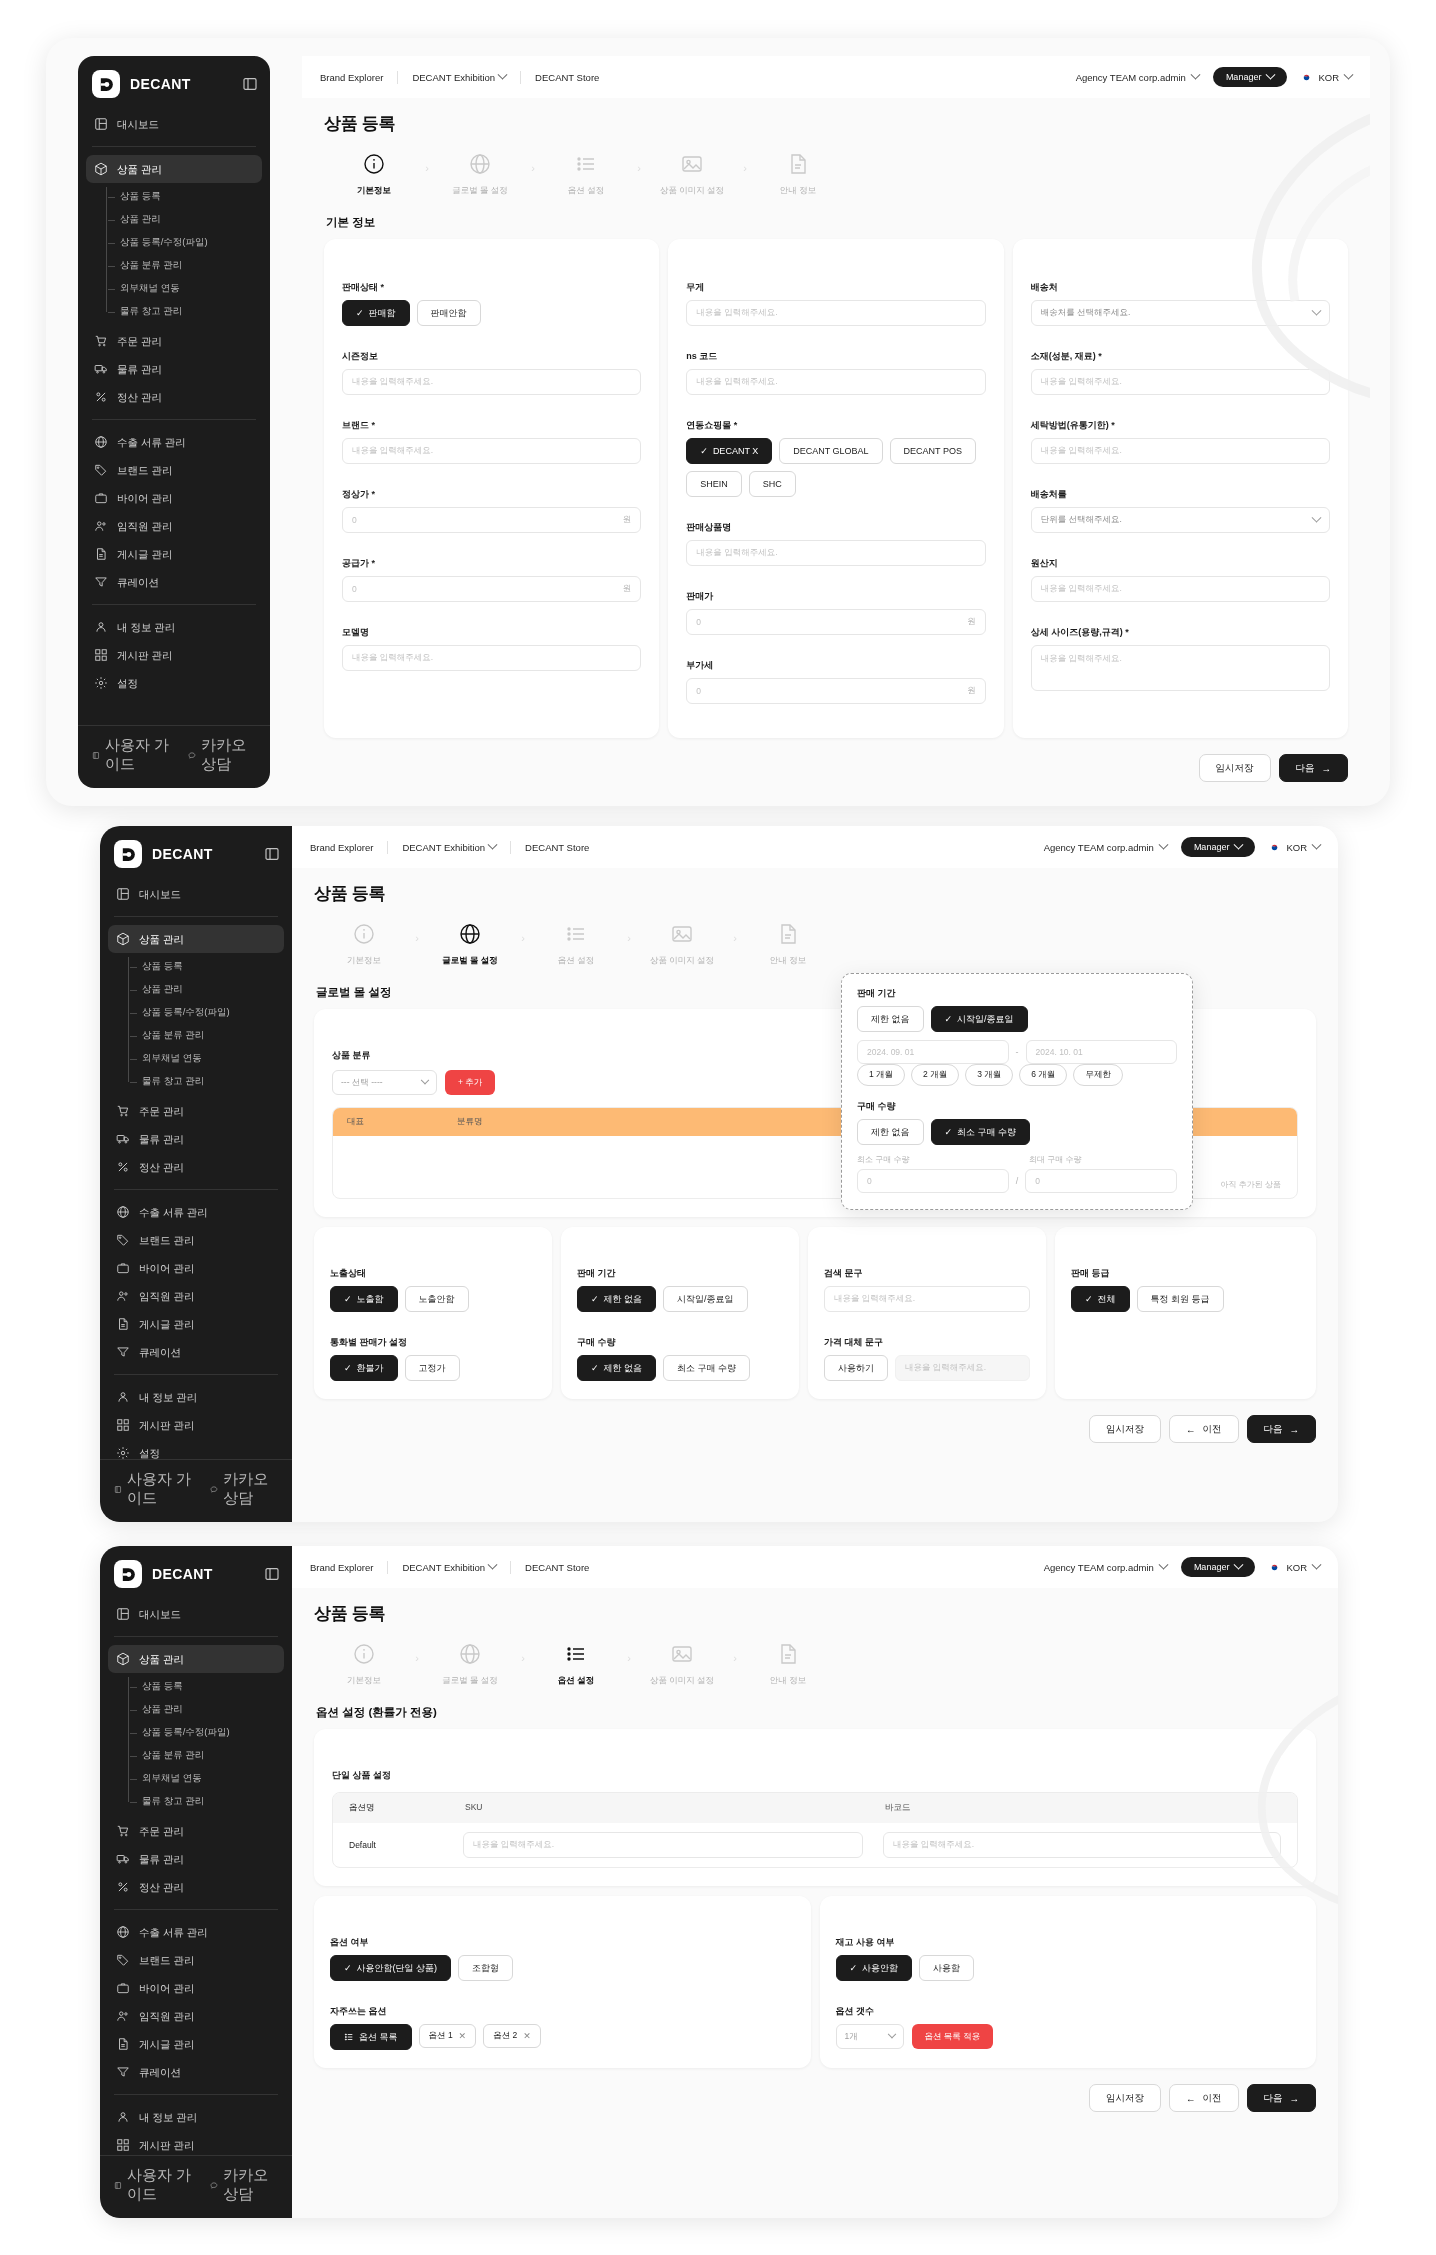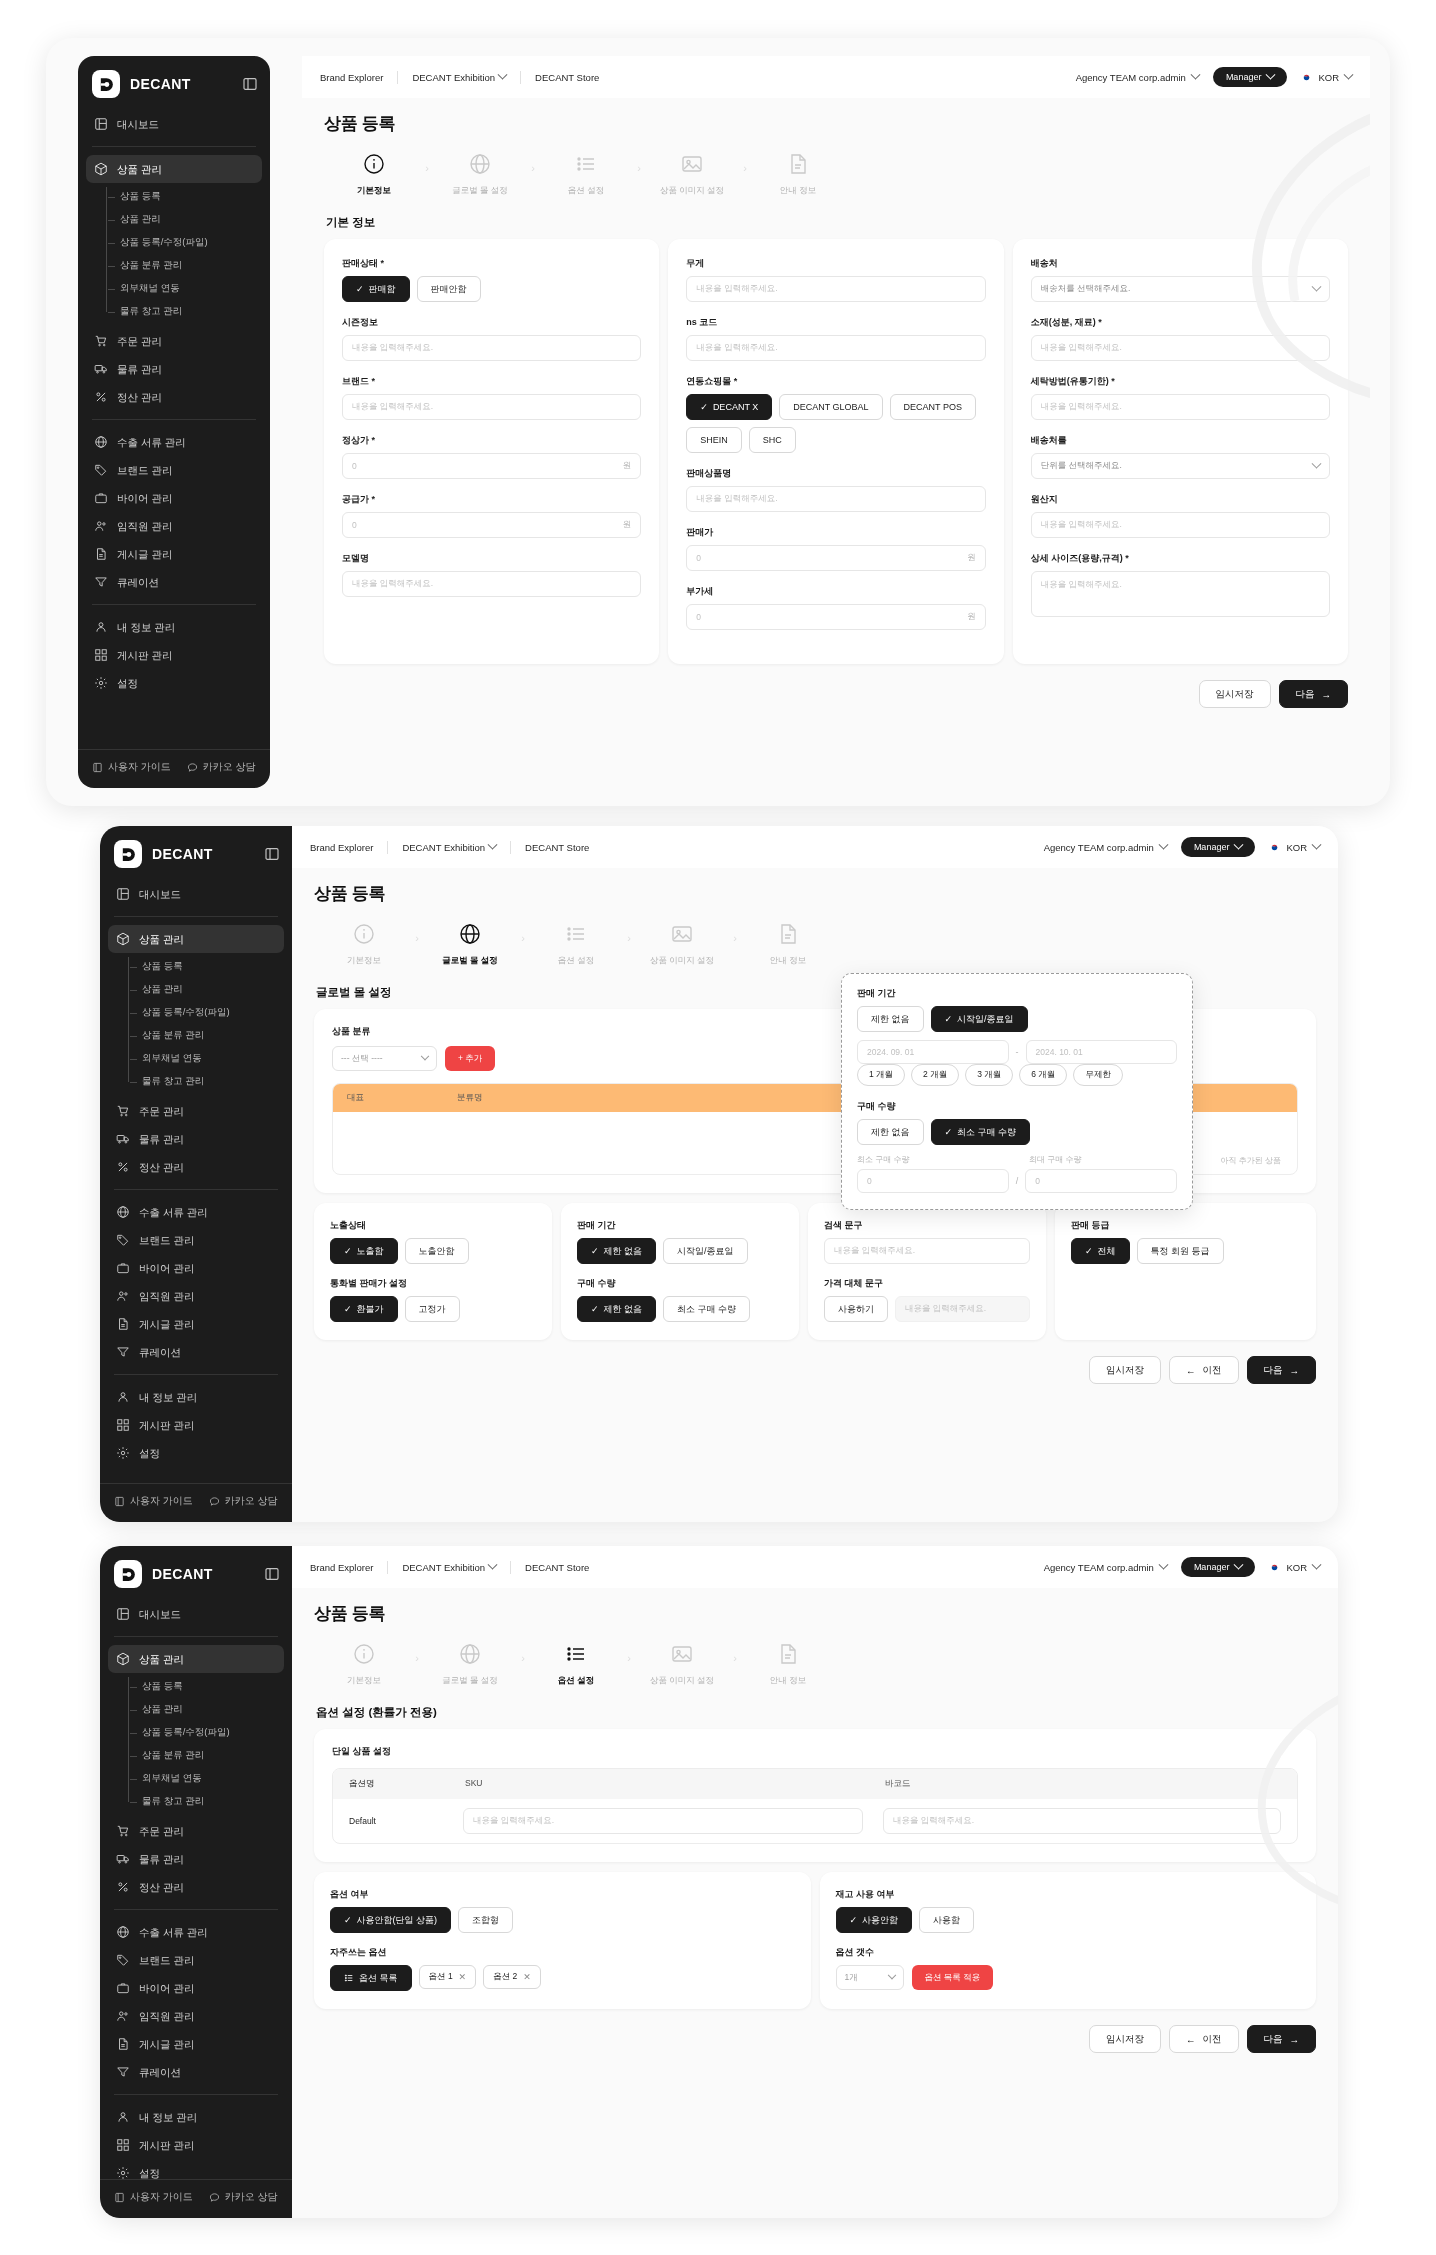--- a/index.html
+++ b/index.html
@@ -63,21 +63,21 @@
     position:relative; font-size:9.5px; color:#bdbdbd;
     padding:5px 0 5px 12px; white-space:nowrap;
   }
   .sb-sub:before {
     content:""; position:absolute; left:0; top:50%; width:7px; height:1px; background:#4a4a4a;
   }
   .sb-div { height:1px; background:#343434; margin:8px 6px; }
   .sb-footer {
     display:flex; align-items:center; gap:16px;
     padding:10px 12px 14px 14px; border-top:1px solid #343434;
-    font-size:10px; color:#b9b9b9;
+    font-size:15px; color:#b9b9b9;
   }
   .sb-footer .fi { display:flex; align-items:center; gap:5px; }
   .sb-footer .fi svg { width:11px;height:11px; }
 
   
   .main { position:absolute; top:0; right:0; bottom:0; overflow:hidden; }
   .s1 .main { left:256px; right:20px; top:18px; bottom:18px; }
   .s2 .main { left:192px; right:0; }
   .s3 .main { left:192px; right:0; }
 
@@ -112,21 +112,21 @@
   .step.on .sl { color:#111; font-weight:700; }
   .step-arrow { width:18px; display:flex; justify-content:center; padding-top:11px; color:#dcdcdc; font-size:11px;}
 
   .sec-title { font-size:11.5px; font-weight:700; color:#111; margin:18px 0 9px 2px; }
 
   .card { background:#fff; border-radius:12px; box-shadow:0 1px 3px rgba(0,0,0,.06); }
   .cols { display:flex; gap:9px; }
   .col { flex:1 1 0; padding:18px 18px 20px 18px; }
 
   .fgroup { margin-bottom:14px; }
-  .flabel { font-size:9px; font-weight:700; color:#1c1c1c; margin-bottom:6px; display:block;}
+  .flabel { font-size:9px; font-weight:700; color:#1c1c1c; margin-bottom:6px; display:block;margin-top:24px;}
   .inp {
     width:100%; height:26px; border:1px solid #e6e6e6; border-radius:6px;
     background:#fff; font-size:8.5px; color:#c2c2c2; padding:0 9px;
     display:flex; align-items:center;
   }
   .inp.tall { height:46px; align-items:flex-start; padding-top:7px;}
   .inp .suffix { margin-left:auto; color:#b5b5b5; font-size:8.5px;}
   .inp .cv { display:inline-block; }
   .inp.sel { color:#8b8b8b; }
   .inp .dd { margin-left:auto; width:7px;height:7px;border-right:1.3px solid #9a9a9a;border-bottom:1.3px solid #9a9a9a;transform:rotate(45deg) translate(-2px,-2px);}

